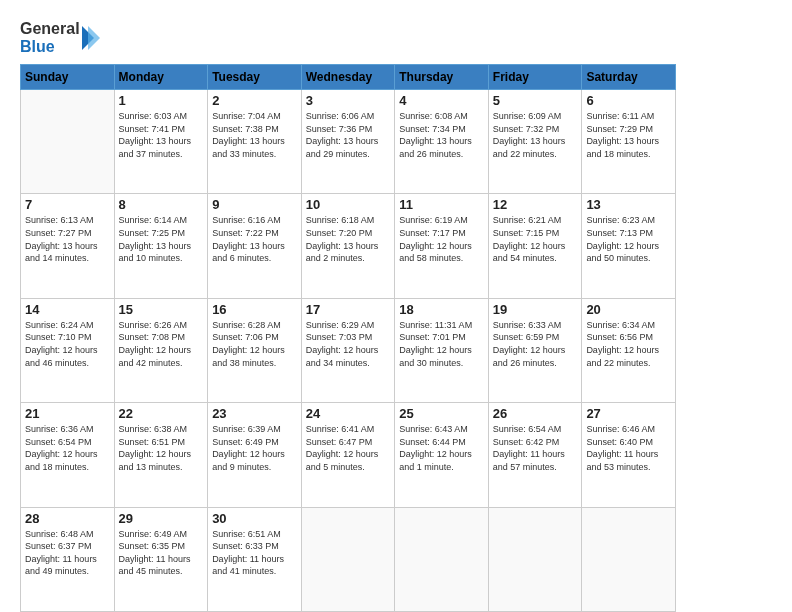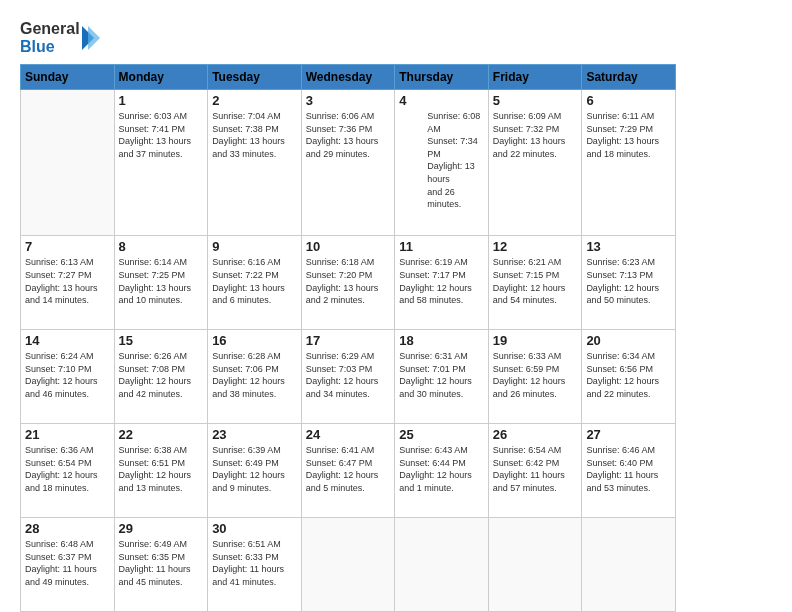--- a/index.html
+++ b/index.html
@@ -134,21 +134,21 @@
           </td>
           <td>
             <span class="day-num">3</span>
             <div class="day-info" style="white-space: pre-line;">Sunrise: 6:06 AM
 Sunset: 7:36 PM
 Daylight: 13 hours
 and 29 minutes.</div>
           </td>
           <td>
             <span class="day-num">4</span>
-            <div class="day-info" style="white-space: pre-line; margin-left: 28px;">Sunrise: 6:08 AM
+            <div class="day-info" style="white-space: pre-line;">Sunrise: 6:08 AM
 Sunset: 7:34 PM
 Daylight: 13 hours
 and 26 minutes.</div>
           </td>
           <td>
             <span class="day-num">5</span>
             <div class="day-info" style="white-space: pre-line;">Sunrise: 6:09 AM
 Sunset: 7:32 PM
 Daylight: 13 hours
 and 22 minutes.</div>
@@ -236,21 +236,21 @@
           </td>
           <td>
             <span class="day-num">17</span>
             <div class="day-info" style="white-space: pre-line;">Sunrise: 6:29 AM
 Sunset: 7:03 PM
 Daylight: 12 hours
 and 34 minutes.</div>
           </td>
           <td>
             <span class="day-num">18</span>
-            <div class="day-info" style="white-space: pre-line;">Sunrise: 6:31 AM
+            <div class="day-info" style="white-space: pre-line;">Sunrise: 11:31 AM
 Sunset: 7:01 PM
 Daylight: 12 hours
 and 30 minutes.</div>
           </td>
           <td>
             <span class="day-num">19</span>
             <div class="day-info" style="white-space: pre-line;">Sunrise: 6:33 AM
 Sunset: 6:59 PM
 Daylight: 12 hours
 and 26 minutes.</div>

